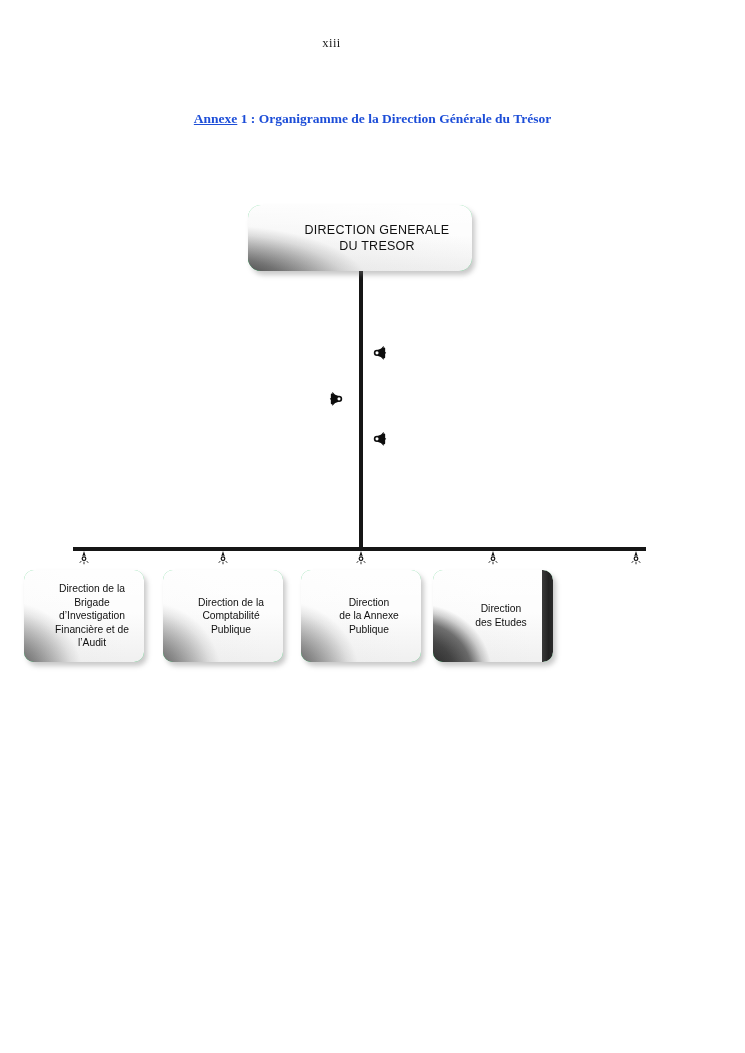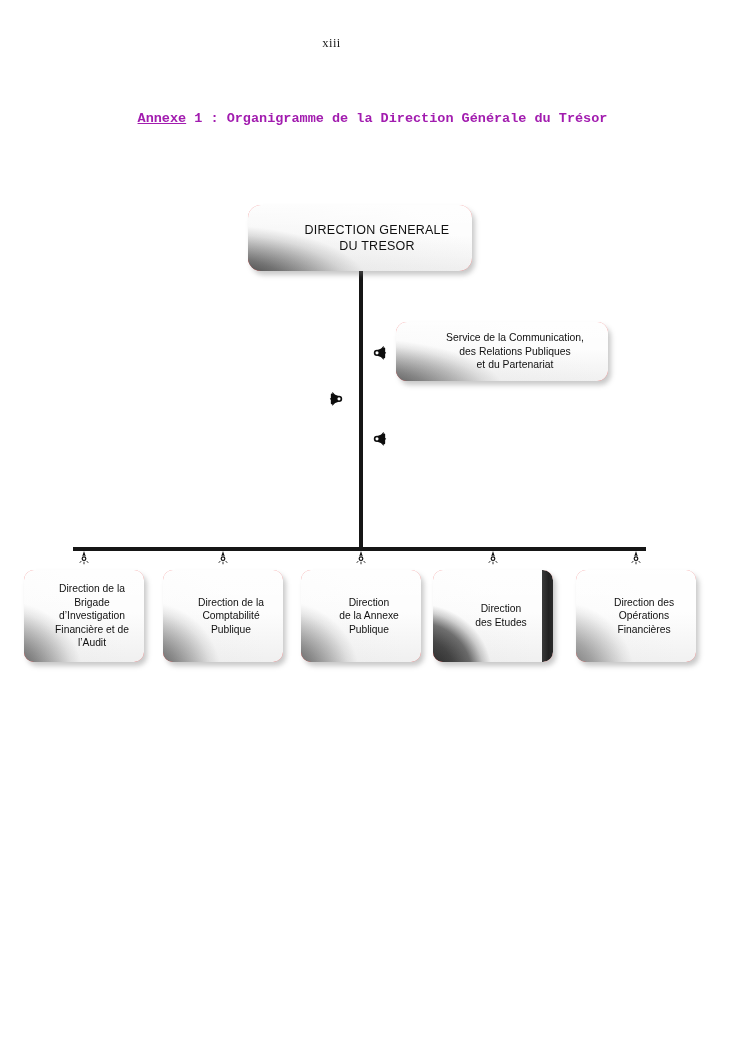--- a/index.html
+++ b/index.html
@@ -28,24 +28,24 @@
     color: #1a1a1a;
     letter-spacing: 0.4px;
   }
 
   #annex-title {
     position: absolute;
     top: 111px;
     left: 0;
     width: 745px;
     text-align: center;
-    font-family: Liberation Mono, monospace;
+    font-family: Liberation Serif, serif;
     font-size: 13.5px;
     font-weight: bold;
-    color: #a21caf;
+    color: #1d4ed8;
   }
   #annex-title .underline-part {
     text-decoration: underline;
   }
 
   
   #org-chart {
     position: absolute;
     top: 0;
     left: 0;
@@ -70,21 +70,21 @@
     width: 573px;
     height: 4px;
   }
 
   
   .node {
     position: absolute;
     box-sizing: border-box;
     border-radius: 11px;
     overflow: hidden;
-    background: #ef4444;
+    background: #22c55e;
     box-shadow: 3px 4px 5px rgba(120,120,120,0.40);
   }
   .node .swoosh {
     position: absolute;
     inset: 0;
     background:
       radial-gradient(120% 150% at -22% 118%, #3d3d3d 0%, #5b5b5b 16%, #8b8b8b 31%, #bdbdbd 44%, #e6e6e6 54%, #fafafa 61%, #fdfdfd 100%);
   }
   .node .gloss {
     position: absolute;
@@ -247,29 +247,20 @@
         <circle cx="12" cy="14" r="1.7" fill="#ffffff"></circle>
       </g>
       <g stroke="#0d0d0d" stroke-width="1.25" stroke-linecap="round">
         <line x1="6.7" y1="9.3" x2="5.0" y2="7.5"></line>
         <line x1="5.2" y1="14" x2="2.7" y2="14"></line>
         <line x1="6.7" y1="18.7" x2="5.0" y2="20.5"></line>
       </g>
     </svg>
   </div>
 
-  <div class="node" id="node-communication">
-    <div class="swoosh"></div>
-    <div class="gloss"></div>
-    <div class="label">
-      <span>Service de la Communication,</span>
-      <span>des Relations Publiques</span>
-      <span>et du Partenariat</span>
-    </div>
-  </div>
 
   <div class="sun-icon" id="icon-communication">
     <svg viewBox="0 0 24 24" aria-hidden="true">
       <g fill="#0d0d0d">
         <path d="M19.6 8.2 L12.4 10.9 A4.2 4.2 0 0 1 12.4 17.1 L19.6 19.8 A1 1 0 0 0 20.9 18.6 L20.9 9.4 A1 1 0 0 0 19.6 8.2 Z"></path>
         <circle cx="12" cy="14" r="3.5"></circle>
         <circle cx="12" cy="14" r="1.7" fill="#ffffff"></circle>
       </g>
       <g stroke="#0d0d0d" stroke-width="1.25" stroke-linecap="round">
         <line x1="17.3" y1="9.3" x2="19.0" y2="7.5"></line>
@@ -401,23 +392,14 @@
   <div class="node node-direction" id="node-dir-etudes">
     <div class="swoosh"></div>
     <div class="edge-dark"></div>
     <div class="gloss"></div>
     <div class="label">
       <span>Direction</span>
       <span>des Etudes</span>
     </div>
   </div>
 
-  <div class="node node-direction" id="node-dir-operations">
-    <div class="swoosh"></div>
-    <div class="gloss"></div>
-    <div class="label">
-      <span>Direction des</span>
-      <span>Opérations</span>
-      <span>Financières</span>
-    </div>
-  </div>
 
 </div>
 
 </body></html>

